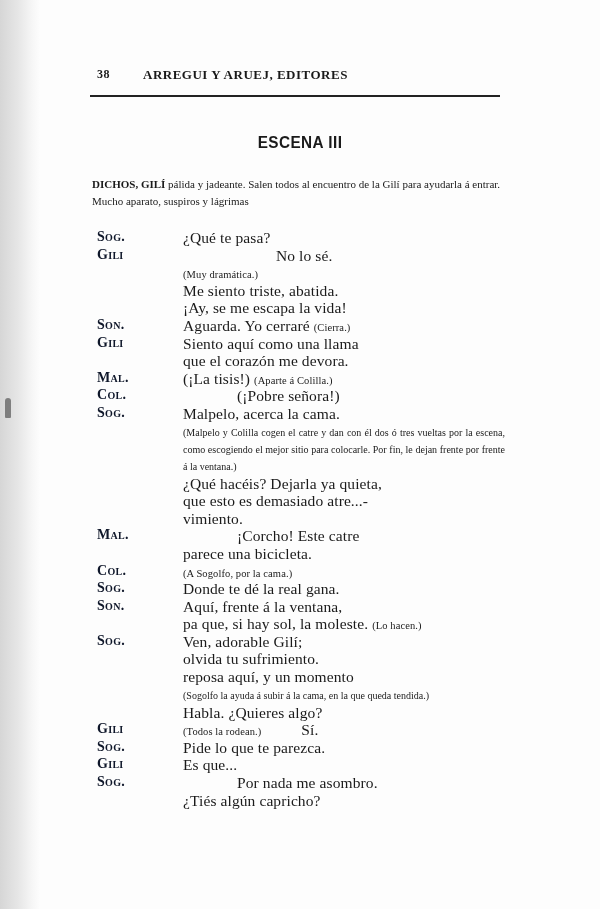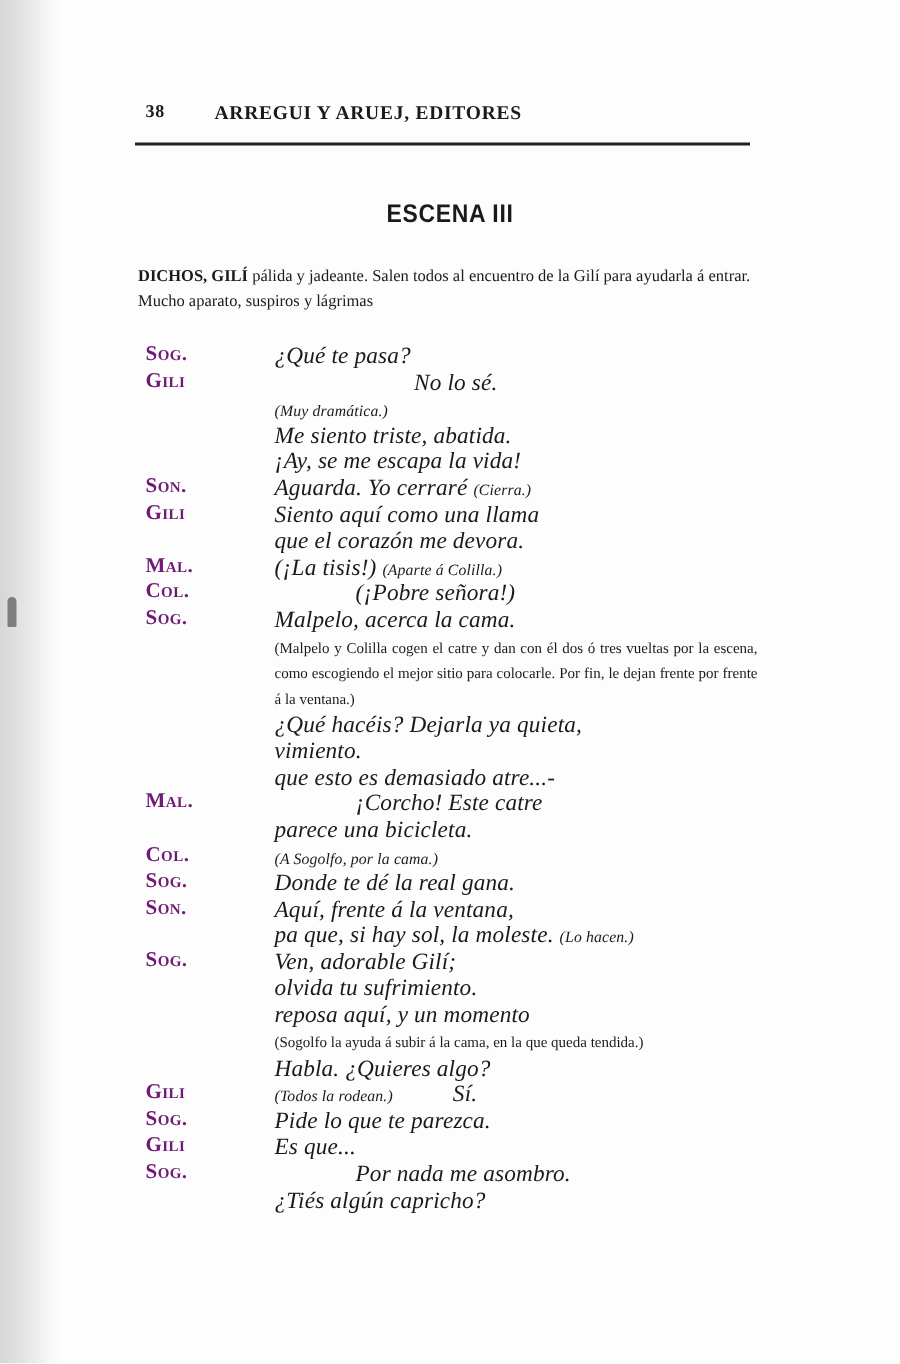--- a/index.html
+++ b/index.html
@@ -39,24 +39,24 @@
       font-size: 11px; line-height: 17px; text-align: left;
     }
     .scene-desc b { font-weight: bold; }
     .script { position: absolute; left: 0; top: 229px; width: 600px; }
     .line {
       position: relative; height: 17.6px; white-space: nowrap;
     }
     .spk {
       position: absolute; left: 97px; top: 0;
       font-size: 14px; font-variant: small-caps; font-weight: bold; letter-spacing: .3px;
-      color: #701a75;
+      color: #0f172a;
     }
     .txt {
-      position: absolute; left: 183px; top: 0; font-size: 15.5px; letter-spacing: .1px; font-style: italic;
+      position: absolute; left: 183px; top: 0; font-size: 15.5px; letter-spacing: .1px;
     }
     .txt.indent1 { left: 237px; text-align: center; }
     .txt.indent2 { left: 276px; }
     .dir { font-size: 10.5px; }
     .stage {
       position: relative; left: 183px; width: 322px;
       font-size: 10px; line-height: 17px; text-align: justify;
       text-align-last: left; margin: 1px 0 0 0;
     }
     .gap { display: inline-block; width: 40px; }
@@ -115,24 +115,24 @@
     </div>
     <div class="line">
       <span class="spk">Sog.</span>
       <span class="txt"><span>Malpelo, acerca la cama.</span></span>
     </div>
     <div class="stage">(Malpelo y Colilla cogen el catre y dan con él dos ó tres vueltas por la escena, como escogiendo el mejor sitio para colocarle. Por fin, le dejan frente por frente á la ventana.)</div>
     <div class="line">
       <span class="txt"><span>¿Qué hacéis? Dejarla ya quieta,</span></span>
     </div>
     <div class="line">
-      <span class="txt"><span>vimiento.</span></span>
+      <span class="txt"><span>que esto es demasiado atre...-</span></span>
     </div>
     <div class="line">
-      <span class="txt"><span>que esto es demasiado atre...-</span></span>
+      <span class="txt"><span>vimiento.</span></span>
     </div>
     <div class="line">
       <span class="spk">Mal.</span>
       <span class="txt indent1"><span>¡Corcho! Este catre</span></span>
     </div>
     <div class="line">
       <span class="txt"><span>parece una bicicleta.</span></span>
     </div>
     <div class="line">
       <span class="spk">Col.</span>

